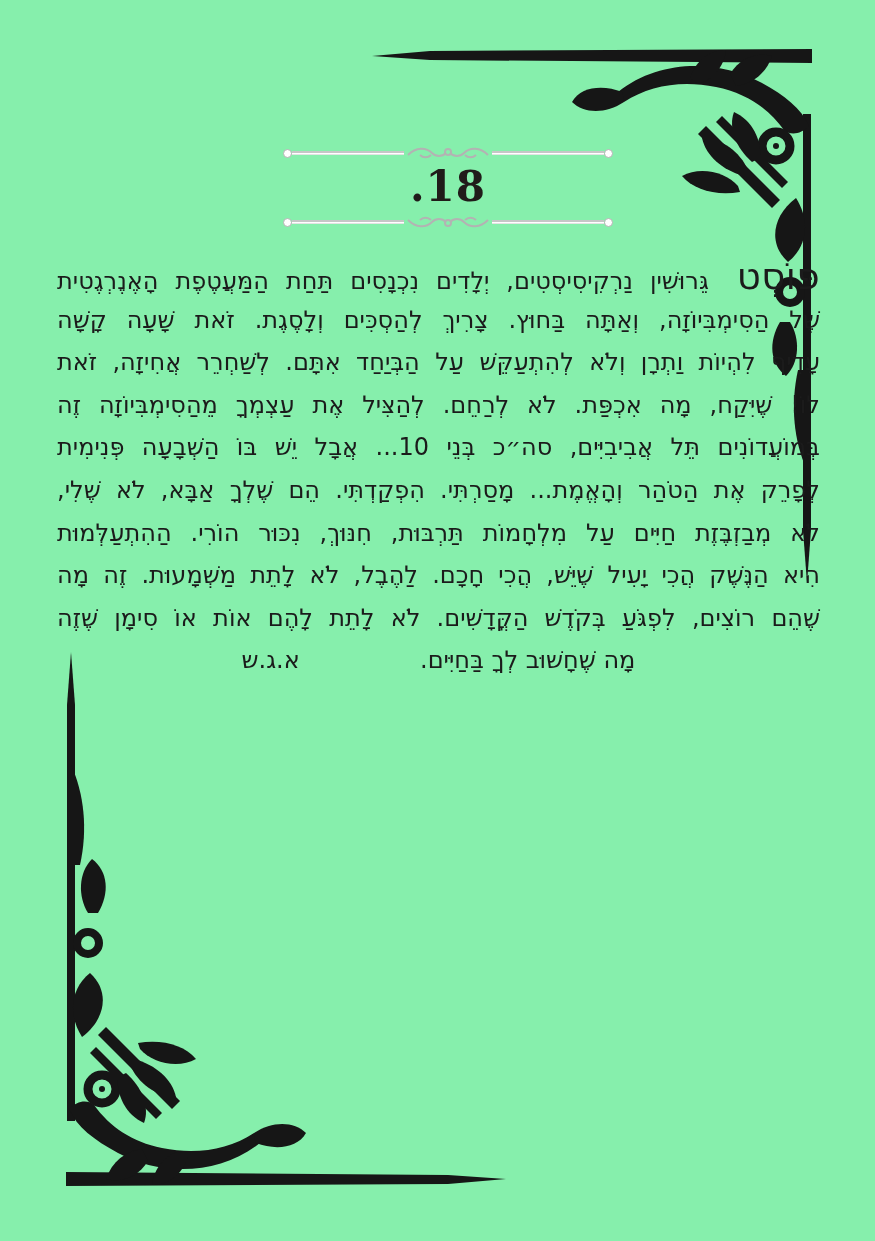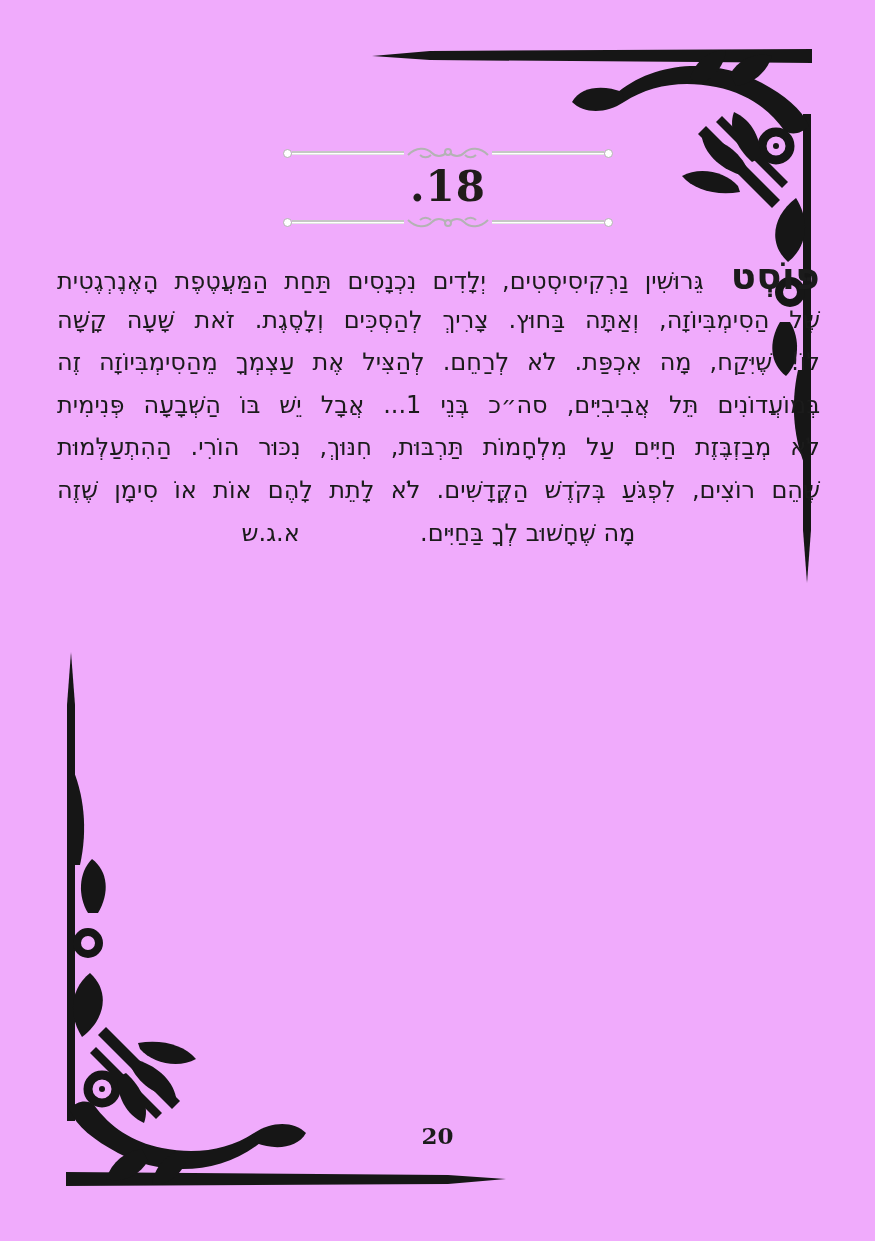--- a/index.html
+++ b/index.html
@@ -1,20 +1,20 @@
 <!DOCTYPE html>
 <html lang="he"><head>
 <meta charset="utf-8">
 <style>
   html,body { margin:0; padding:0; background:#e8e8e8; }
   .page {
     position:relative;
     width:875px; height:1241px;
     margin:0 auto;
-    background:#f0abfc;
+    background:#86efac;
     overflow:hidden;
     font-family:"DejaVu Sans", sans-serif;
     color:#1b1b1b;
   }
 
   
   .corner { position:absolute; width:515px; height:560px; pointer-events:none; }
   .corner svg { display:block; width:515px; height:560px; }
   .corner-top-right { top:30px; left:360px; }
   .corner-bottom-left { top:645px; left:3px; transform:rotate(180deg); }
@@ -47,21 +47,21 @@
   }
   .line {
     height:42.6px; line-height:42.6px;
     text-align:justify; text-align-last:justify;
     overflow:visible; white-space:normal;
   }
   .line.last {
     text-align:left; text-align-last:center;
   }
   .lead-word {
-    font-weight:bold; font-size:37px;
+    font-weight:normal; font-size:37px;
     letter-spacing:0.5px;
     margin-left:11px;
   }
   .sig-gap { display:inline-block; width:105px; }
 
   
   .page-number {
     position:absolute; left:0; right:0; top:1122px;
     text-align:center;
     font-family:"DejaVu Serif","Liberation Serif",serif;
@@ -163,26 +163,28 @@
       <span class="endcap"></span>
     </div>
   </div>
 
   <div class="text-block">
     <div class="line">
       <span class="lead-word">פּוֹסְט</span>
       <span>גֵּרוּשִׁין נַרְקִיסִיסְטִים, יְלָדִים נִכְנָסִים תַּחַת הַמַּעֲטֶפֶת הָאֶנֶרְגֶטִית</span>
     </div>
     <div class="line">שֶׁל הַסִימְבִּיוֹזָה, וְאַתָּה בַּחוּץ. צָרִיךְ לְהַסְכִּים וְלָסֶגֶת. זֹאת שָׁעָה קָשָׁה</div>
+    <div class="line">עָדִיף לִהְיוֹת וַתְרָן וְלֹא לְהִתְעַקֵּשׁ עַל הַבְּיַחַד אִתָּם. לְשַׁחְרֵר אֲחִיזָה, זֹאת</div>
     <div class="line">לוֹ! שֶׁיִּקַח, מָה אִכְפַּת. לֹא לְרַחֵם. לְהַצִּיל אֶת עַצְמְךָ מֵהַסִימְבִּיוֹזָה זֶה</div>
-    <div class="line">בְּמוֹעֲדוֹנִים תֵּל אֲבִיבִיִּים, סה״כ בְּנֵי 1... אֲבָל יֵשׁ בּוֹ הַשְׁבָעָה פְּנִימִית</div>
+    <div class="line">בְּמוֹעֲדוֹנִים תֵּל אֲבִיבִיִּים, סה״כ בְּנֵי 10... אֲבָל יֵשׁ בּוֹ הַשְׁבָעָה פְּנִימִית</div>
+    <div class="line">לְפָרֵק אֶת הַטֹהַר וְהָאֱמֶת... מָסַרְתִּי. הִפְקַדְתִּי. הֵם שֶׁלְךָ אַבָּא, לֹא שֶׁלִי,</div>
     <div class="line">לֹא מְבַזְבֶּזֶת חַיִּים עַל מִלְחָמוֹת תַּרְבּוּת, חִנּוּךְ, נִכּוּר הוֹרִי. הַהִתְעַלְּמוּת</div>
+    <div class="line">הִיא הַנֶּשֶׁק הֲכִי יָעִיל שֶׁיֵּשׁ, הֲכִי חָכָם. לַהֶבֶל, לֹא לָתֵת מַשְׁמָעוּת. זֶה מָה</div>
     <div class="line">שֶׁהֵם רוֹצִים, לִפְגֹּעַ בְּקֹדֶשׁ הַקֳּדָשִׁים. לֹא לָתֵת לָהֶם אוֹת אוֹ סִימָן שֶׁזֶה</div>
     <div class="line last">
       <span>מָה שֶׁחָשׁוּב לְךָ בַּחַיִּים.</span>
       <span class="sig-gap"></span>
       <span>א.ג.ש</span>
     </div>
   </div>
 
-  <div class="page-number">20</div>
 
 </div>
 
 </body></html>

